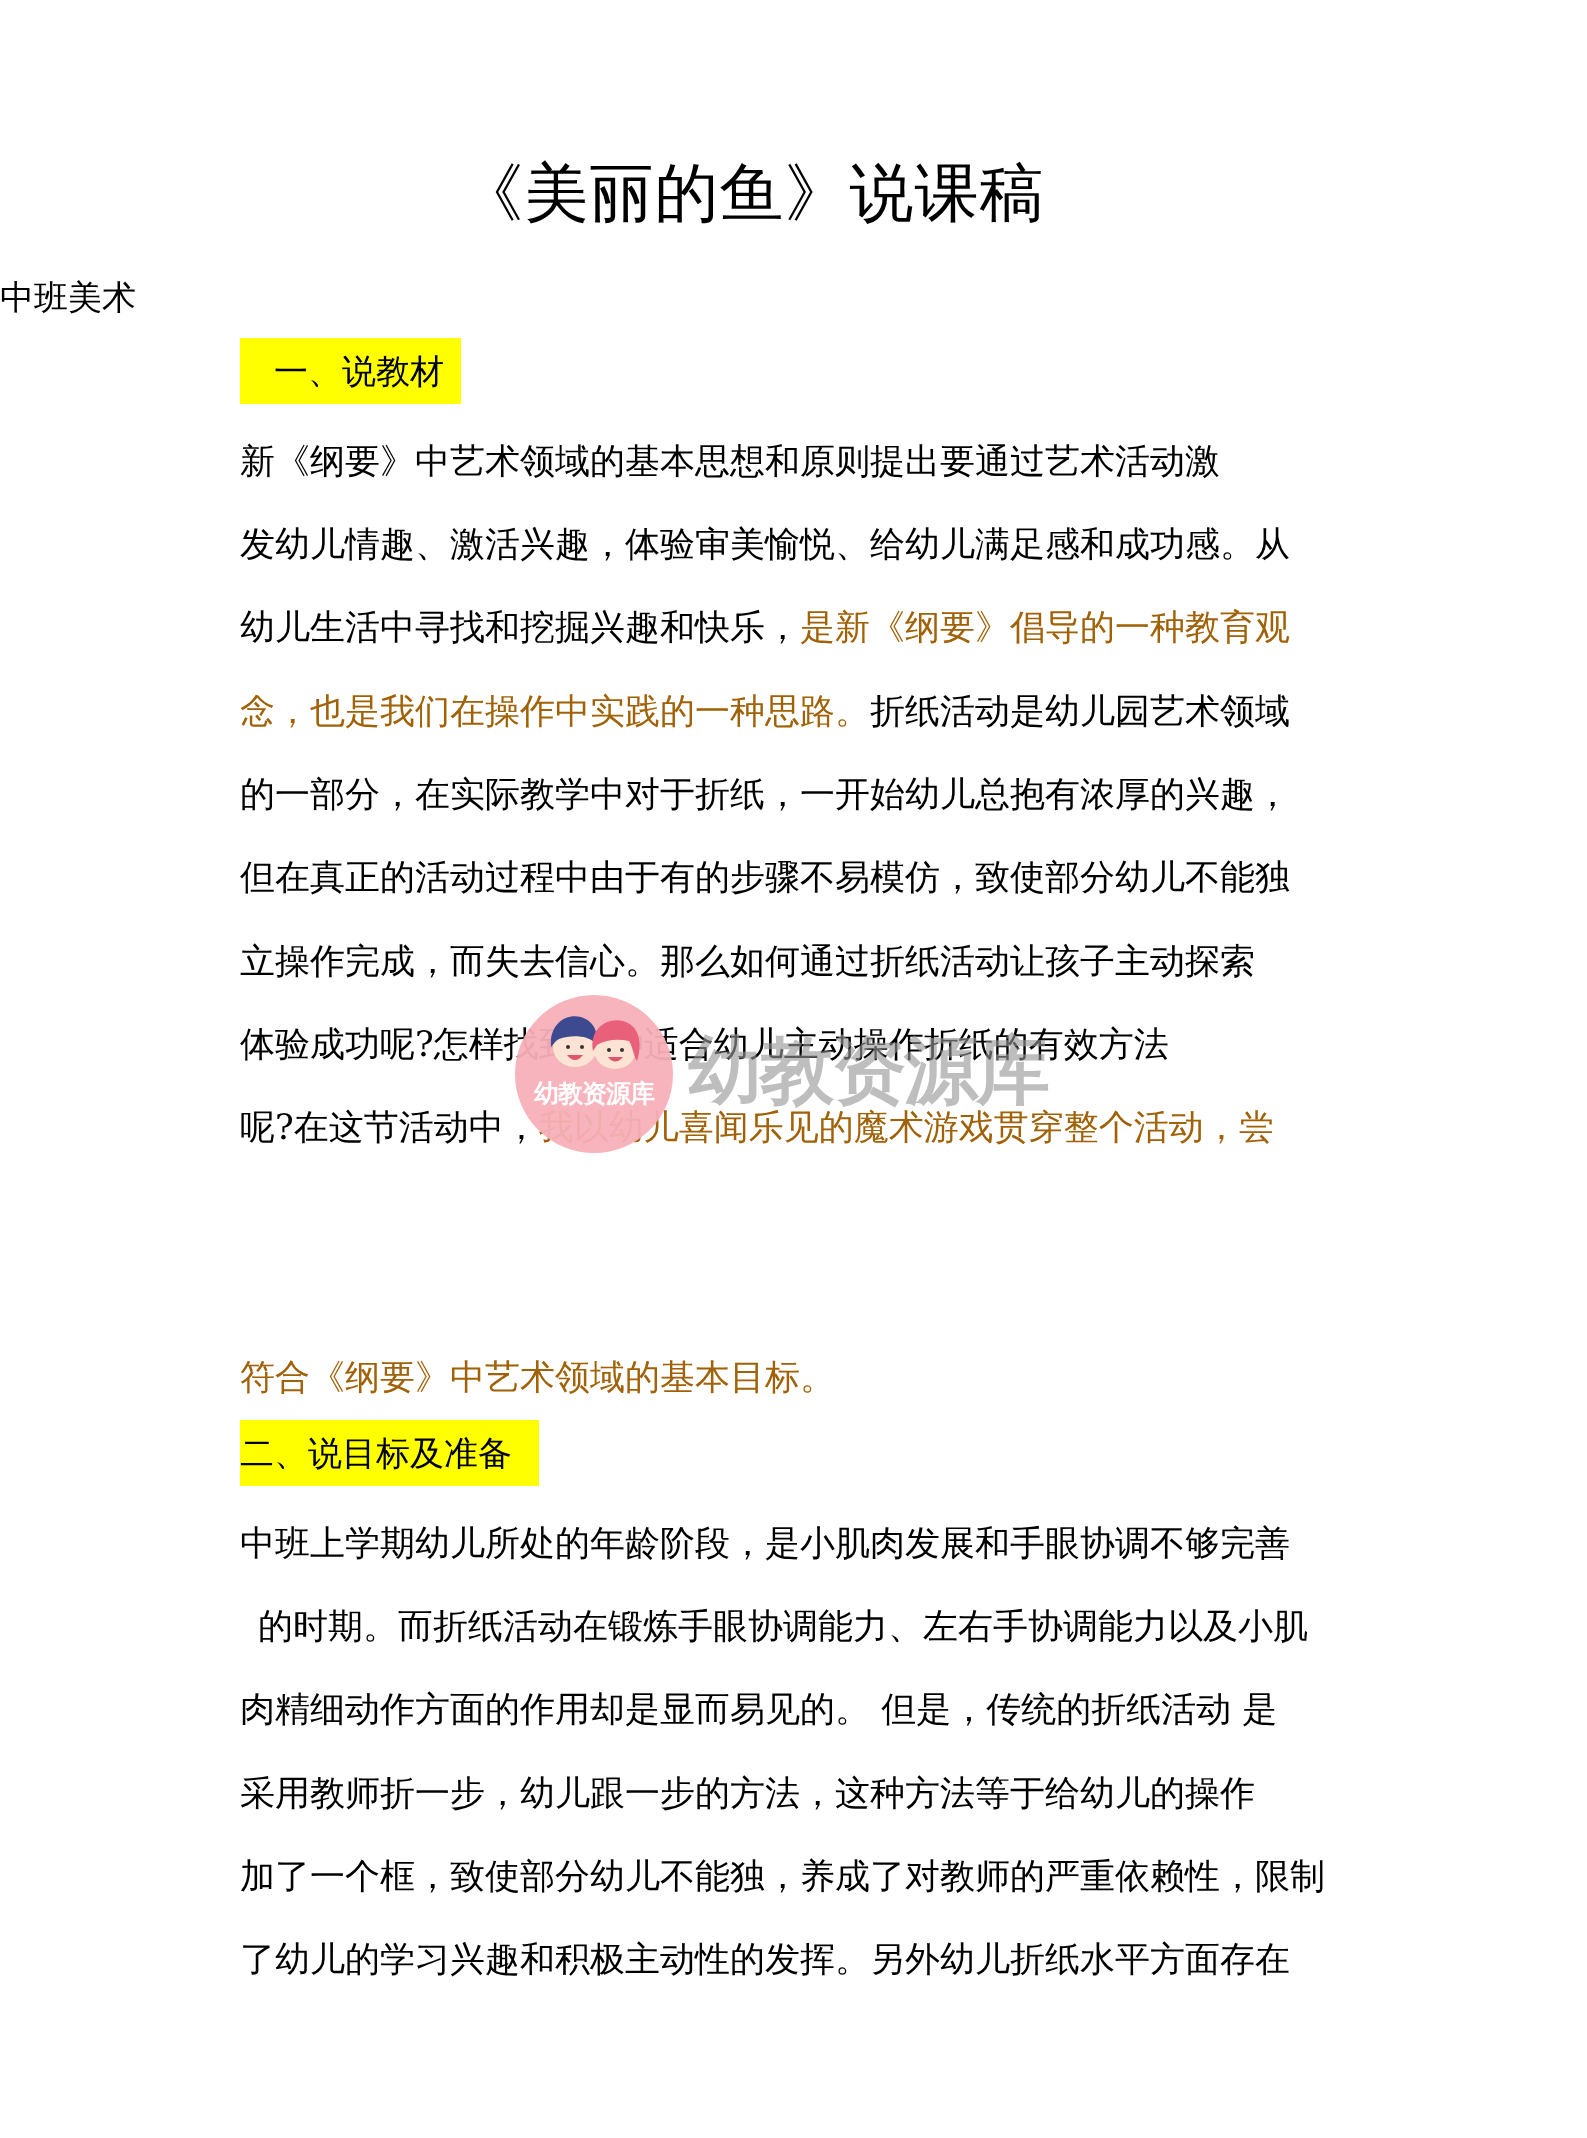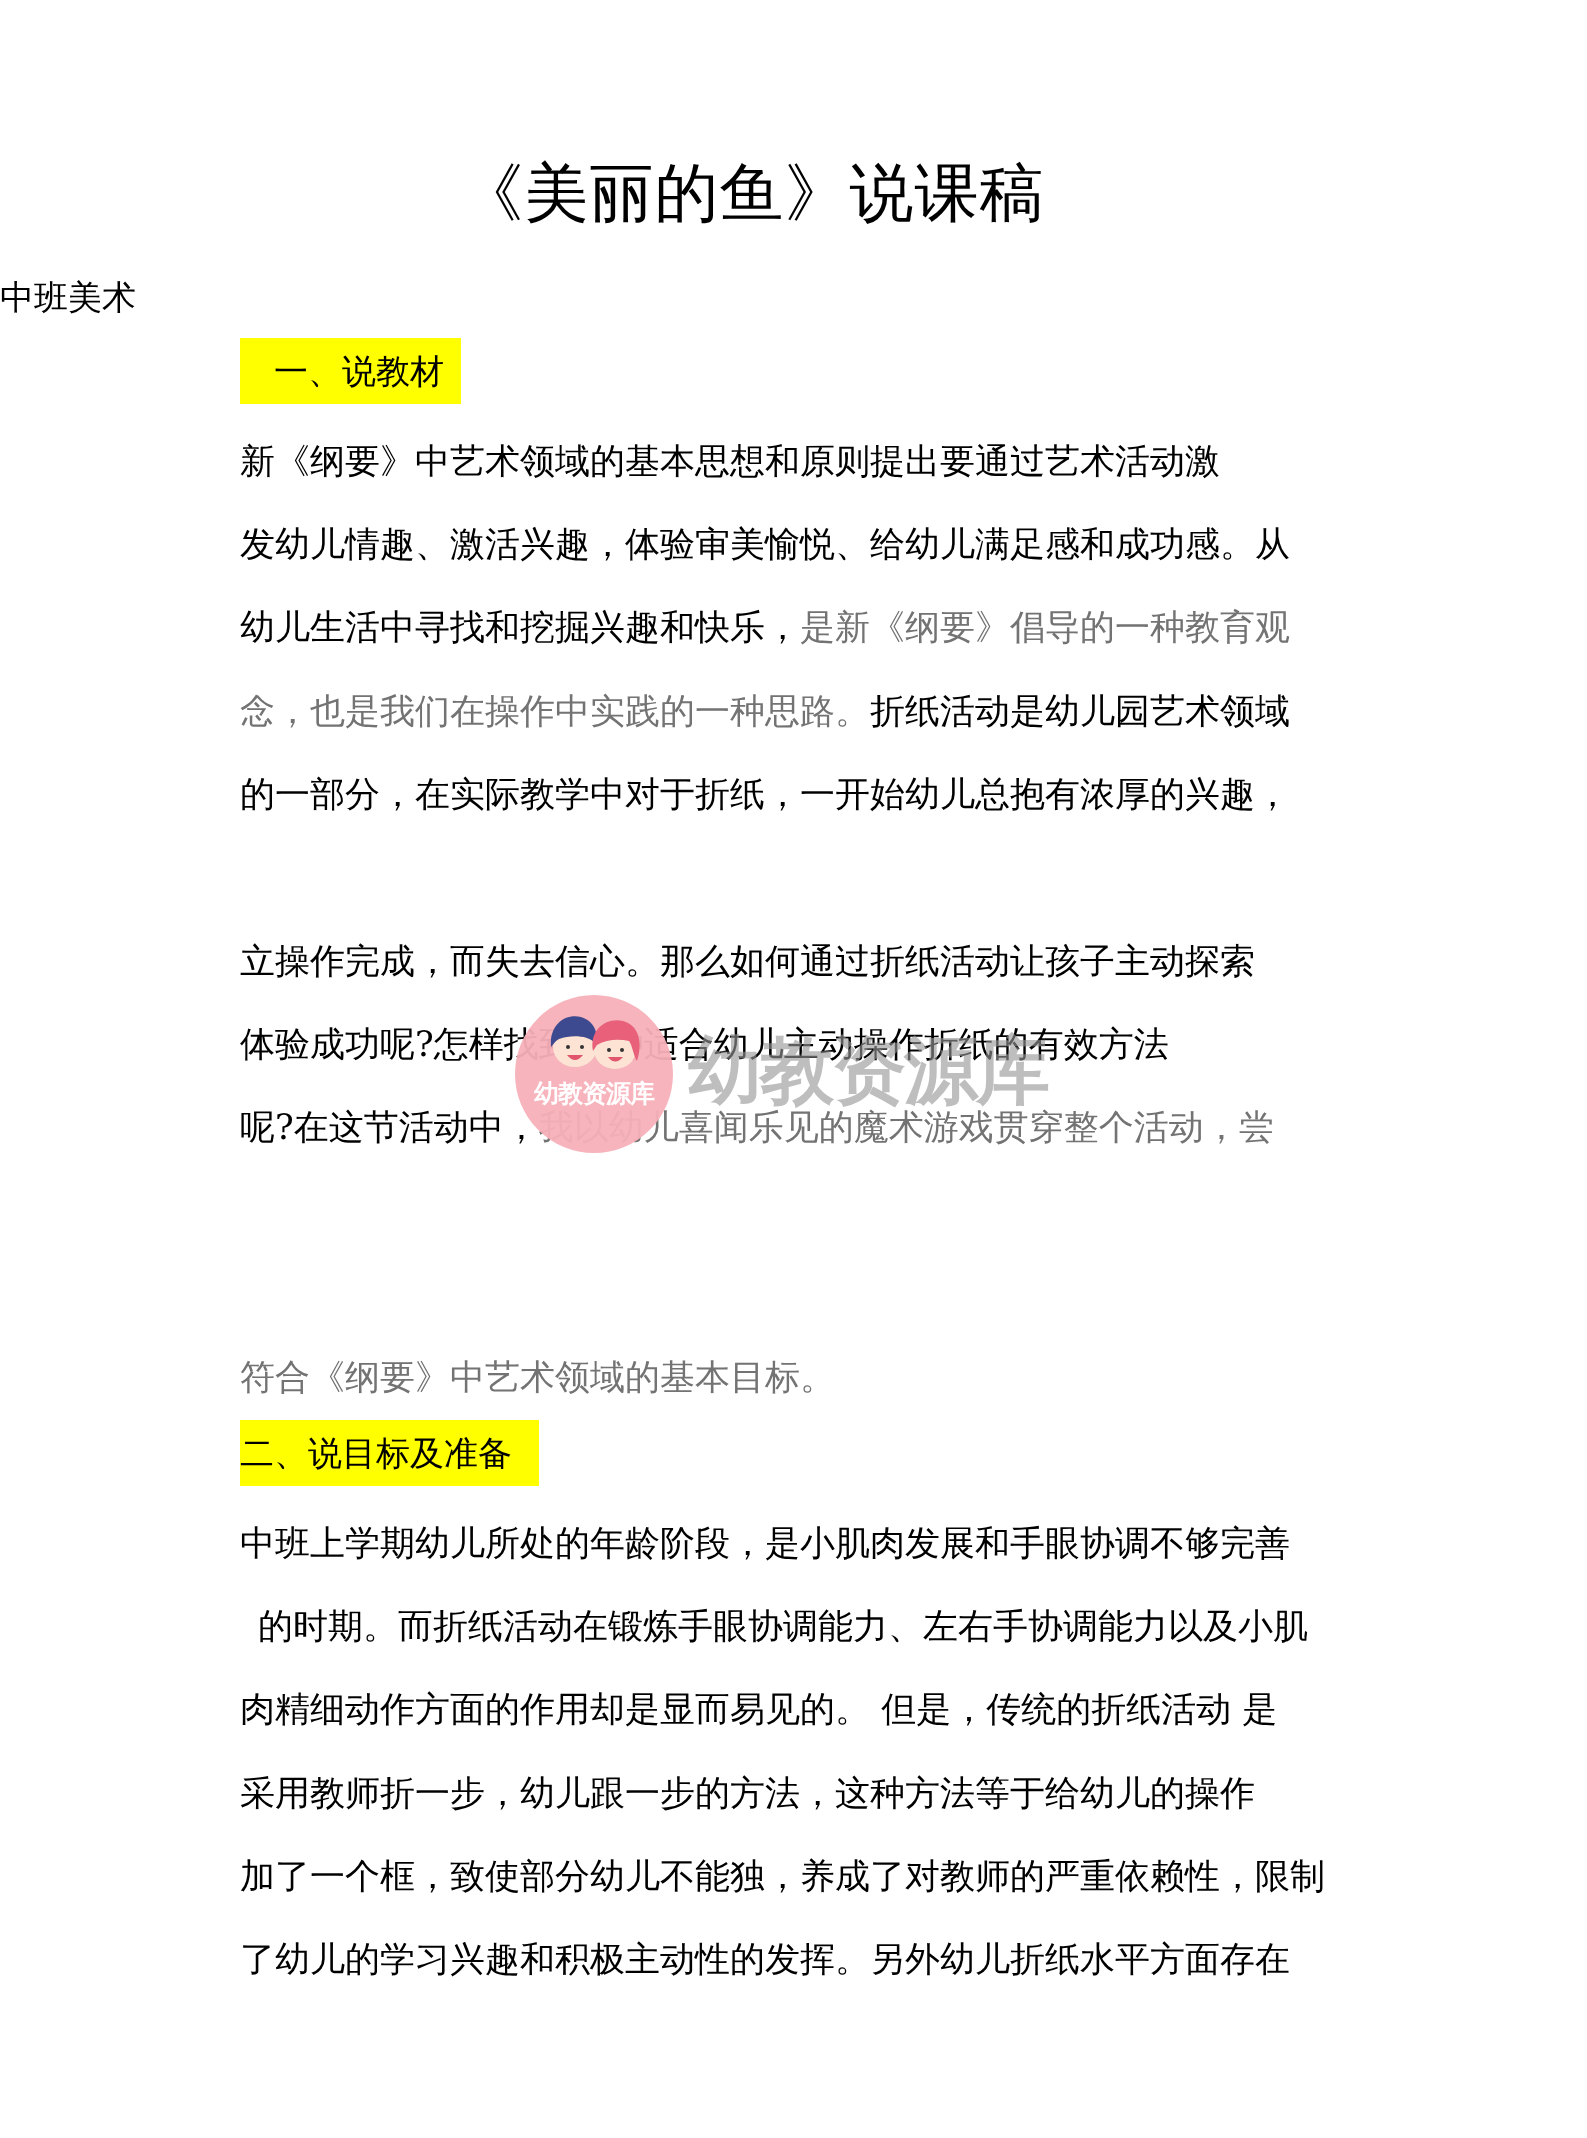--- a/index.html
+++ b/index.html
@@ -7,21 +7,21 @@
          font-family: "DejaVu Serif", "Liberation Serif", serif; color: #000; }
   .page { position: absolute; left: 0; top: 0; width: 1587px; height: 2138px; }
   .title { position: absolute; left: 0; width: 1504px; top: 148px; text-align: center;
            font-size: 64px; line-height: 90px; letter-spacing: 1px; }
   .subtitle { position: absolute; left: 0; width: 1587px; top: 272px; text-align: left;
               font-size: 34px; line-height: 50px; }
   .heading { position: absolute; left: 240px; background: #FFFF00; height: 66px;
              font-size: 34px; line-height: 66px; white-space: nowrap; }
   .line { position: absolute; left: 240px; width: 1110px; height: 60px; font-size: 35px;
           line-height: 60px; white-space: nowrap; }
-  .purple { color: #737373; }
+  .purple { color: #a16207; }
   .watermark { position: absolute; left: 508px; top: 992px; width: 580px; height: 165px; pointer-events: none; }
   .wm-circle { position: absolute; left: 7px; top: 3px; width: 158px; height: 158px; border-radius: 50%;
                background: rgba(247, 176, 184, 0.95); overflow: hidden; }
   .wm-circle-text { position: absolute; left: 0; width: 158px; top: 82px; text-align: center; color: #ffffff;
                     font-family: "DejaVu Sans", "Liberation Sans", sans-serif; font-weight: bold; font-size: 25px; letter-spacing: -1px; }
   .wm-big { position: absolute; left: 180px; top: 30px; font-family: "DejaVu Sans", "Liberation Sans", sans-serif;
             font-weight: bold; font-size: 74px; color: rgba(150,150,150,0.62); white-space: nowrap; letter-spacing: -2px; }
 </style>
 </head>
 <body>
@@ -39,20 +39,23 @@
     <span>发幼儿情趣、激活兴趣，体验审美愉悦、给幼儿满足感和成功感。从</span>
   </div>
   <div class="line" style="top:597px;">
     <span>幼儿生活中寻找和挖掘兴趣和快乐，</span><span class="purple">是新《纲要》倡导的一种教育观</span>
   </div>
   <div class="line" style="top:681px;">
     <span class="purple">念，也是我们在操作中实践的一种思路。</span><span>折纸活动是幼儿园艺术领域</span>
   </div>
   <div class="line" style="top:764px;">
     <span>的一部分，在实际教学中对于折纸，一开始幼儿总抱有浓厚的兴趣，</span>
+  </div>
+  <div class="line" style="top:847px;">
+    <span>但在真正的活动过程中由于有的步骤不易模仿，致使部分幼儿不能独</span>
   </div>
   <div class="line" style="top:931px;">
     <span>立操作完成，而失去信心。那么如何通过折纸活动让孩子主动探索</span>
   </div>
   <div class="line" style="top:1014px;">
     <span>体验成功呢?怎样找到一种适合幼儿主动操作折纸的有效方法</span>
   </div>
   <div class="line" style="top:1097px;">
     <span>呢?在这节活动中，</span><span class="purple">我以幼儿喜闻乐见的魔术游戏贯穿整个活动，尝</span>
   </div>

